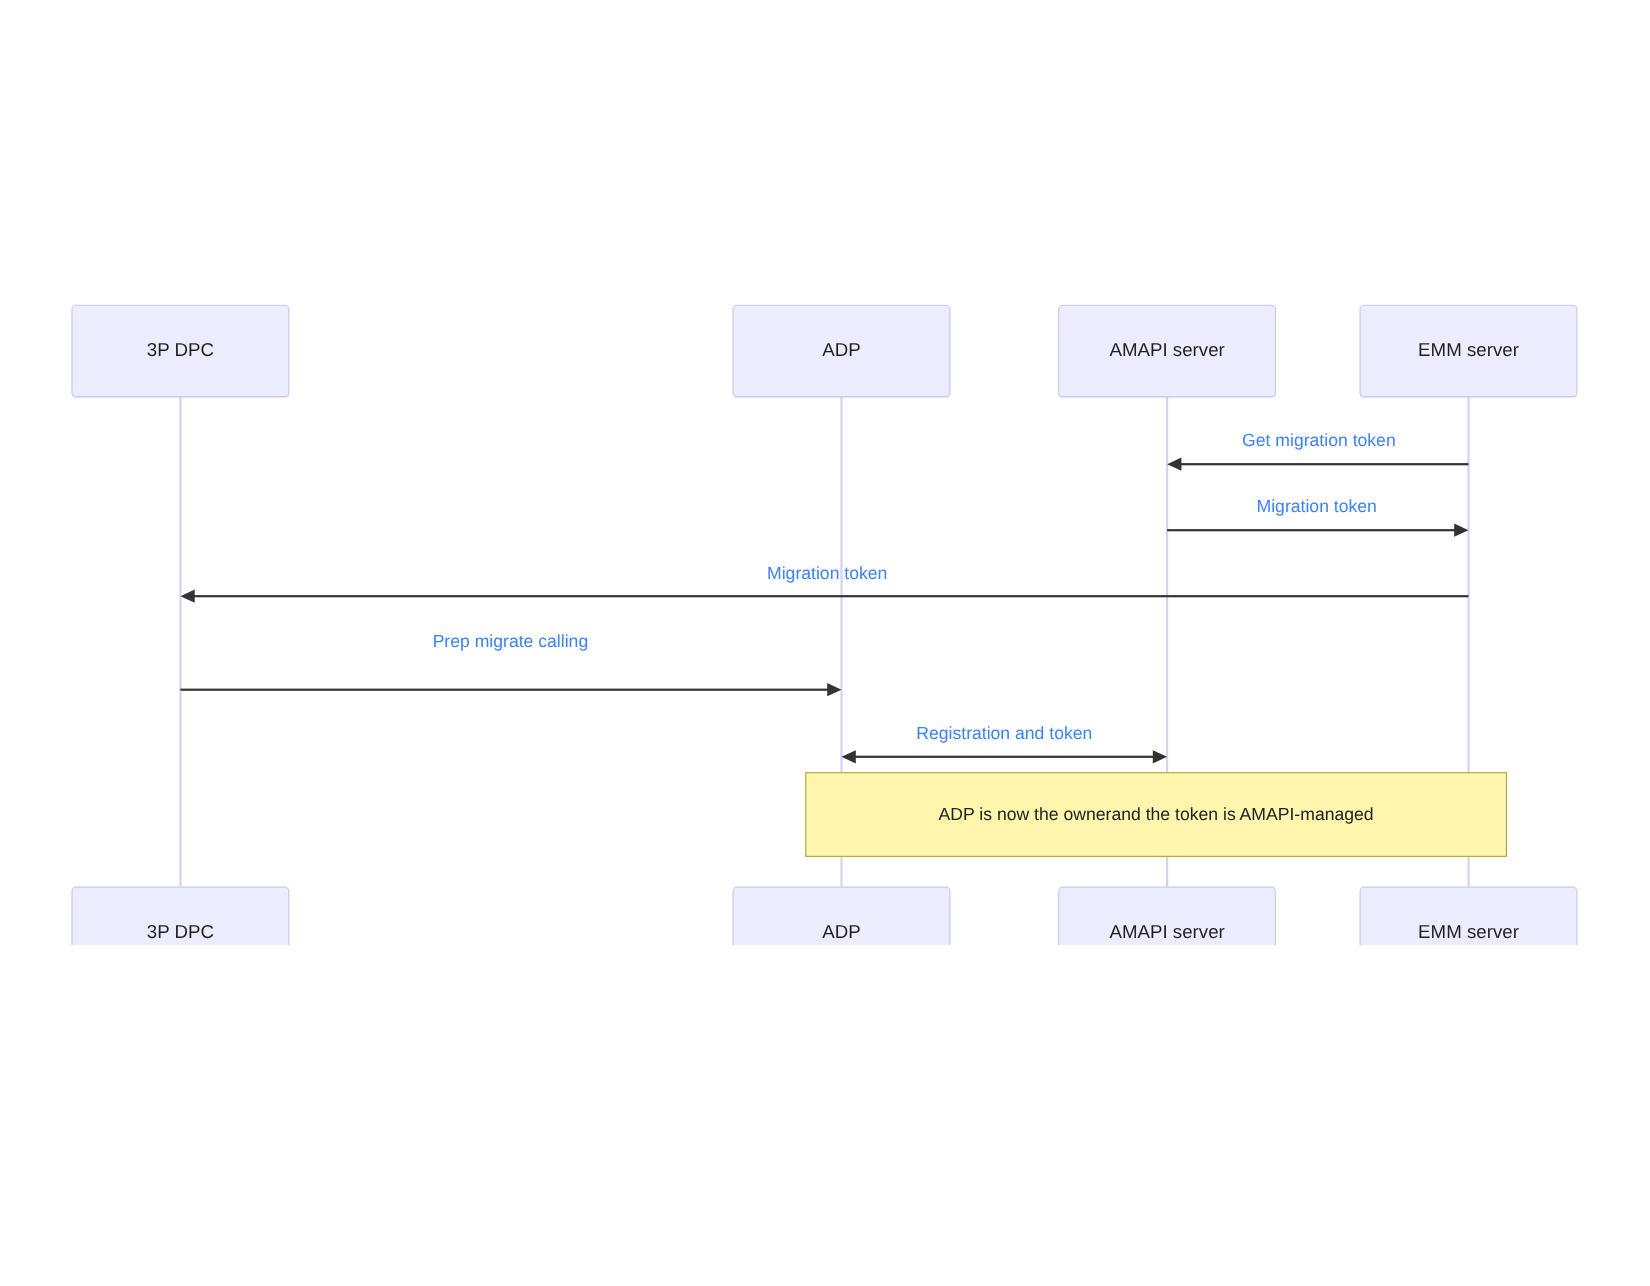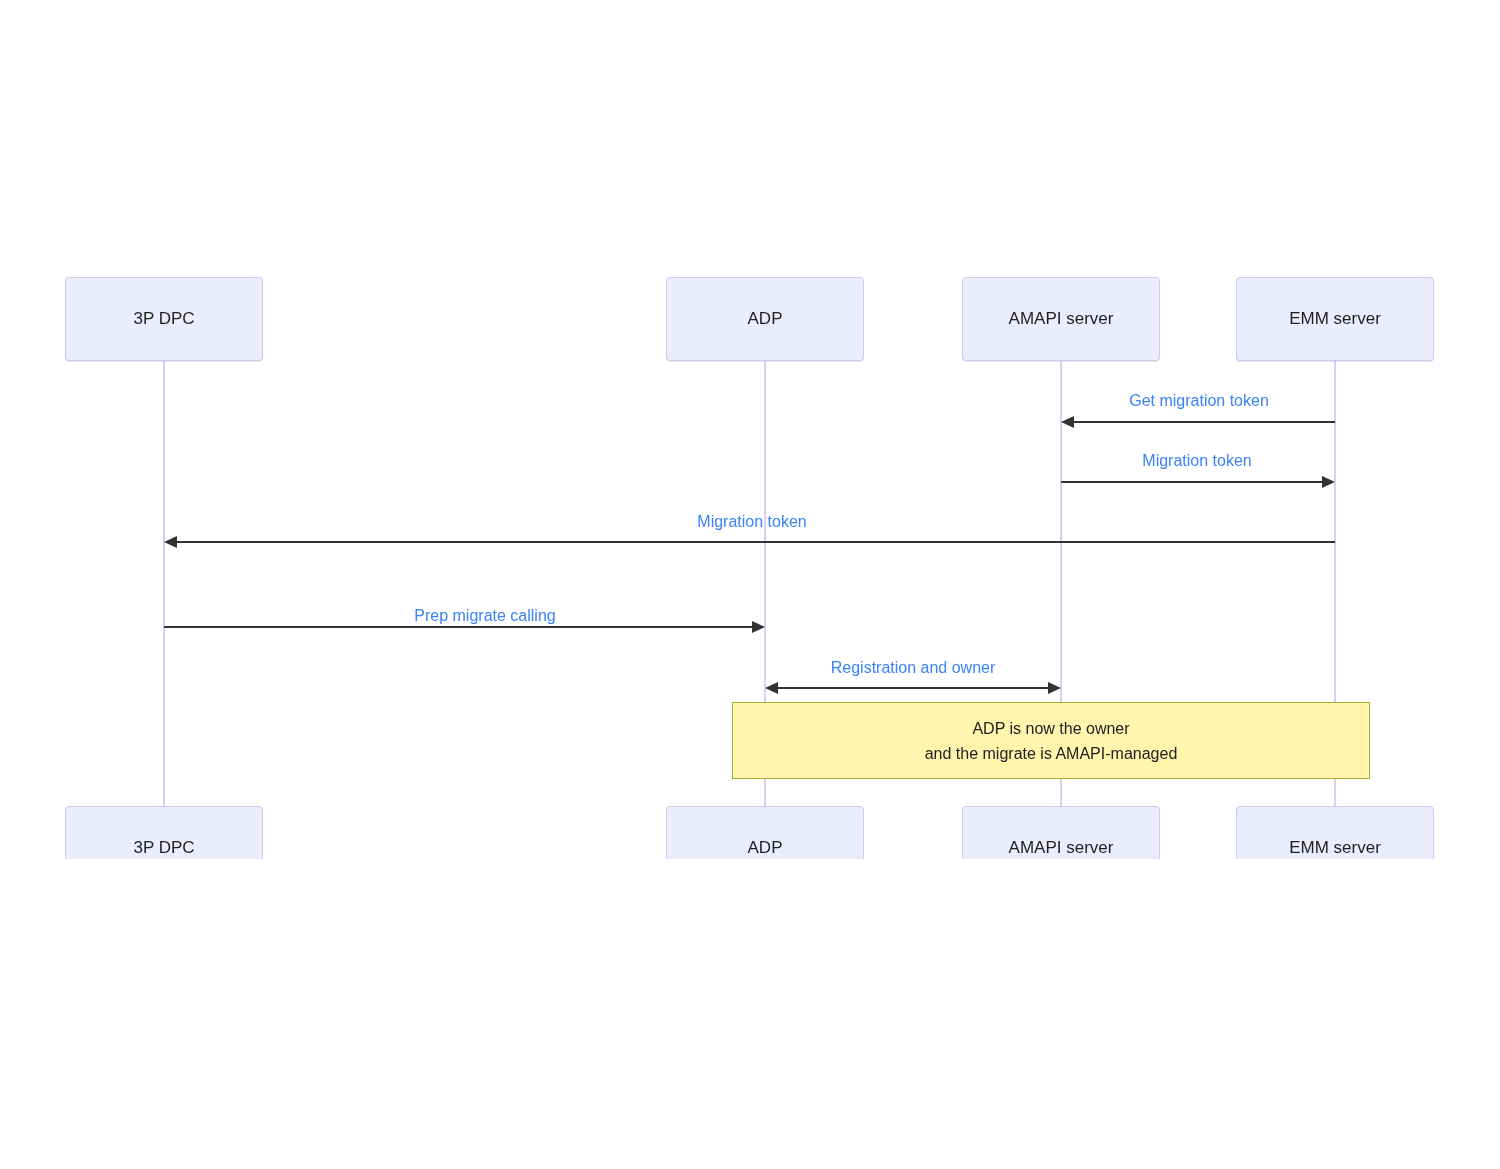--- a/index.html
+++ b/index.html
@@ -72,21 +72,21 @@
   
   .note-box {
     position: absolute;
     left: 732px;
     top: 702px;
     width: 636px;
     height: 75px;
     background: #FFF5AD;
     border: 1.5px solid #AAAA33;
     display: flex;
-    flex-direction: column;
+    flex-direction: row;
     align-items: center;
     justify-content: center;
     font-size: 16px;
     line-height: 25px;
     color: #222222;
     text-align: center;
     z-index: 5;
   }
 
   
@@ -109,21 +109,21 @@
   .pos-m1-head  { left: 1061px; top: 416px; }
 
   .pos-m2-label { left: 1197px; top: 451px; }
   .pos-m2-line  { left: 1061px; top: 481px; width: 263px; }
   .pos-m2-head  { left: 1322px; top: 476px; }
 
   .pos-m3-label { left: 752px;  top: 512px; }
   .pos-m3-line  { left: 175px;  top: 541px; width: 1160px; }
   .pos-m3-head  { left: 164px;  top: 536px; }
 
-  .pos-m4-label { left: 485px;  top: 572px; margin-top: 32px; }
+  .pos-m4-label { left: 464px;  top: 572px; }
   .pos-m4-line  { left: 164px;  top: 626px; width: 590px; }
   .pos-m4-head  { left: 752px;  top: 621px; }
 
   .pos-m5-label { left: 913px;  top: 658px; }
   .pos-m5-line  { left: 776px;  top: 687px; width: 274px; }
   .pos-m5-headL { left: 765px;  top: 682px; }
   .pos-m5-headR { left: 1048px; top: 682px; }
 </style>
 </head>
 <body>
@@ -159,28 +159,28 @@
   <div class="msg-label pos-m3-label">Migration token</div>
   <div class="msg-line pos-m3-line"></div>
   <div class="arrowhead left pos-m3-head"></div>
 
   <div class="msg-label two-line pos-m4-label">
     <div>Prep migrate calling</div>
   </div>
   <div class="msg-line pos-m4-line"></div>
   <div class="arrowhead right pos-m4-head"></div>
 
-  <div class="msg-label pos-m5-label">Registration and owner</div>
+  <div class="msg-label pos-m5-label">Registration and token</div>
   <div class="msg-line pos-m5-line"></div>
   <div class="arrowhead left  pos-m5-headL"></div>
   <div class="arrowhead right pos-m5-headR"></div>
 
   <div class="note-box">
     <div>ADP is now the owner</div>
-    <div>and the migrate is AMAPI-managed</div>
+    <div>and the token is AMAPI-managed</div>
   </div>
 
   <div class="actor-box pos-a0-bot">
     <span>3P DPC</span>
   </div>
   <div class="actor-box pos-a1-bot">
     <span>ADP</span>
   </div>
   <div class="actor-box pos-a2-bot">
     <span>AMAPI server</span>

